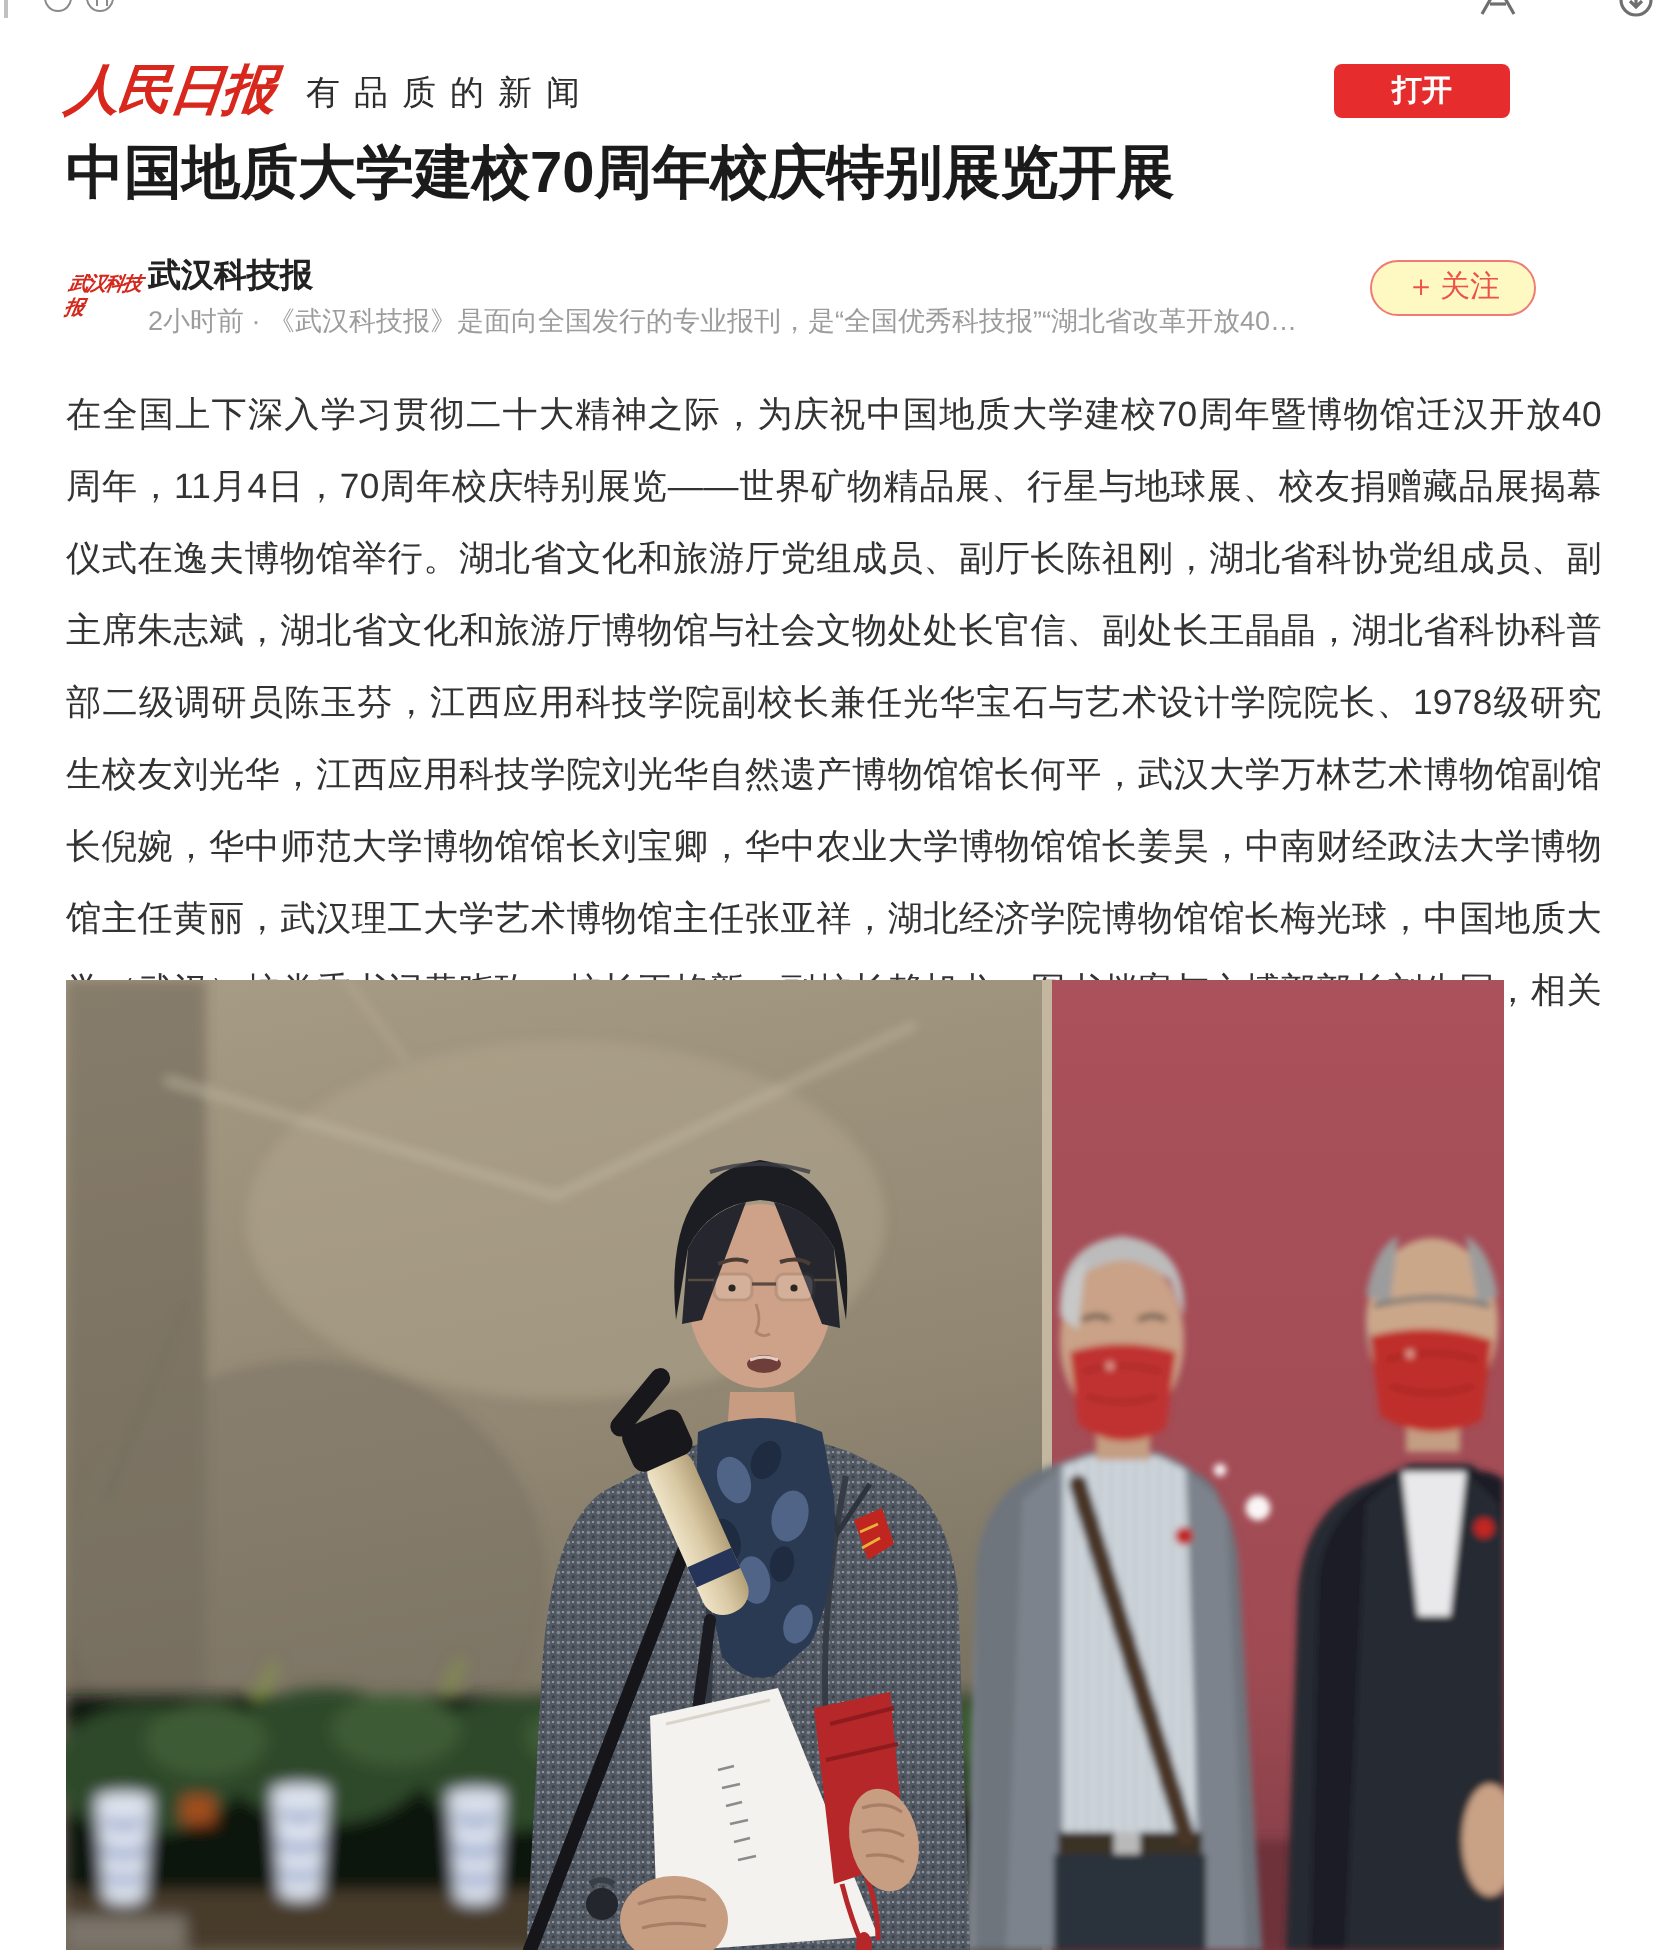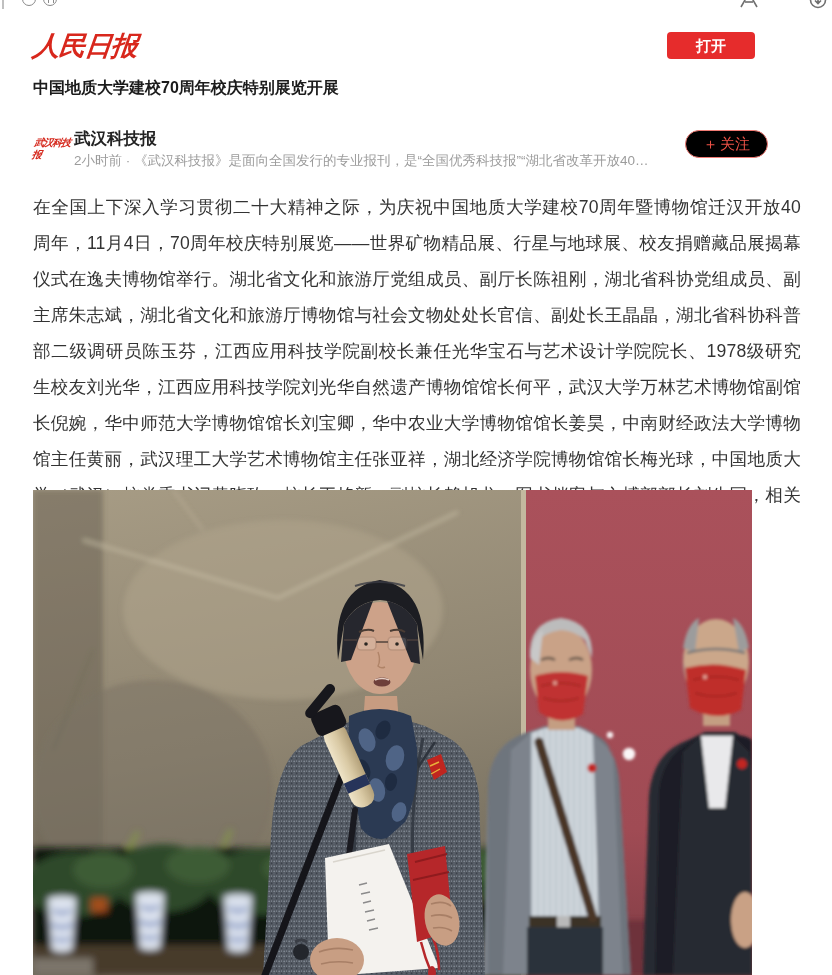--- a/index.html
+++ b/index.html
@@ -22,33 +22,33 @@
 
   
   .header { position:absolute; top:28px; left:33px; right:77px; height:34px; display:flex; align-items:center; }
   .brand { font-family:"DejaVu Serif","Liberation Serif",serif; font-style:italic; font-weight:bold;
            font-size:27px; color:#d8271c; letter-spacing:-1px; transform:skewX(-6deg); line-height:1; }
   .tagline { margin-left:16px; font-size:17px; letter-spacing:7px; color:#2e2e2e; font-weight:500; padding-top:3px; }
   .open-btn { margin-left:auto; background:#e62c2c; color:#fff; border:none; border-radius:4px;
               width:88px; height:27px; font-size:15px; font-weight:bold; line-height:27px; text-align:center; cursor:pointer; }
 
   
-  .title { position:absolute; top:72px; left:33px; width:766px; font-size:16px; line-height:31px;
+  .title { position:absolute; top:72px; left:33px; width:766px; font-size:29px; line-height:31px;
            font-weight:bold; color:#1b1b1b; }
 
   
   .pub-row { position:absolute; top:127px; left:33px; right:64px; height:42px; }
   .pub-logo { position:absolute; left:0; top:10px; width:38px; height:26px; overflow:hidden;
               font-family:"DejaVu Serif","Liberation Serif",serif; font-style:italic; font-weight:bold;
               color:#d5281c; font-size:10px; line-height:12px; letter-spacing:-1px; transform:skewX(-10deg); }
   .pub-info { position:absolute; left:41px; top:0; right:110px; }
   .pub-name { font-size:16.5px; font-weight:bold; color:#222; line-height:22px; }
   .pub-meta { margin-top:3px; font-size:13.5px; color:#9c9c9c; white-space:nowrap; overflow:hidden;
               text-overflow:ellipsis; max-width:600px; }
-  .follow-btn { position:absolute; right:0; top:3px; height:28px; padding:0 17px; background:#000000;
+  .follow-btn { position:absolute; right:0; top:3px; height:28px; padding:0 17px; background:#fef9c3;
                 border:1px solid #f07b74; color:#ee5247; border-radius:999px; font-size:15px;
                 line-height:26px; cursor:pointer; white-space:nowrap; }
   .follow-plus { font-size:15px; margin-right:2px; }
 
   
   .article-body { position:absolute; top:189px; left:33px; width:768px; font-size:17.6px;
                   line-height:36px; color:#333; text-align:justify; letter-spacing:0.2px; }
 
   
   .photo { position:absolute; top:490px; left:33px; width:719px; height:485px; overflow:hidden; background:#8d8272; }
@@ -66,20 +66,21 @@
     <path d="M7 11 L15 11" fill="none" stroke="#6f6f6f" stroke-width="1.6"></path>
   </svg>
   <svg class="part-right pr2" width="20" height="18" viewBox="0 0 20 18">
     <circle cx="10" cy="9" r="7.5" fill="none" stroke="#6f6f6f" stroke-width="1.6"></circle>
     <path d="M10 5 L10 12 M7 9.5 L10 12.5 L13 9.5" fill="none" stroke="#6f6f6f" stroke-width="1.6"></path>
   </svg>
 </div>
 
 <div class="header">
   <div class="brand">人民日报</div>
+  <div class="tagline">有品质的新闻</div>
   <button class="open-btn">打开</button>
 </div>
 
 <h1 class="title">中国地质大学建校70周年校庆特别展览开展</h1>
 
 <div class="pub-row">
   <div class="pub-logo">武汉科技报</div>
   <div class="pub-info">
     <div class="pub-name">武汉科技报</div>
     <div class="pub-meta">2小时前 · 《武汉科技报》是面向全国发行的专业报刊，是“全国优秀科技报”“湖北省改革开放40周年先进单位…</div>

